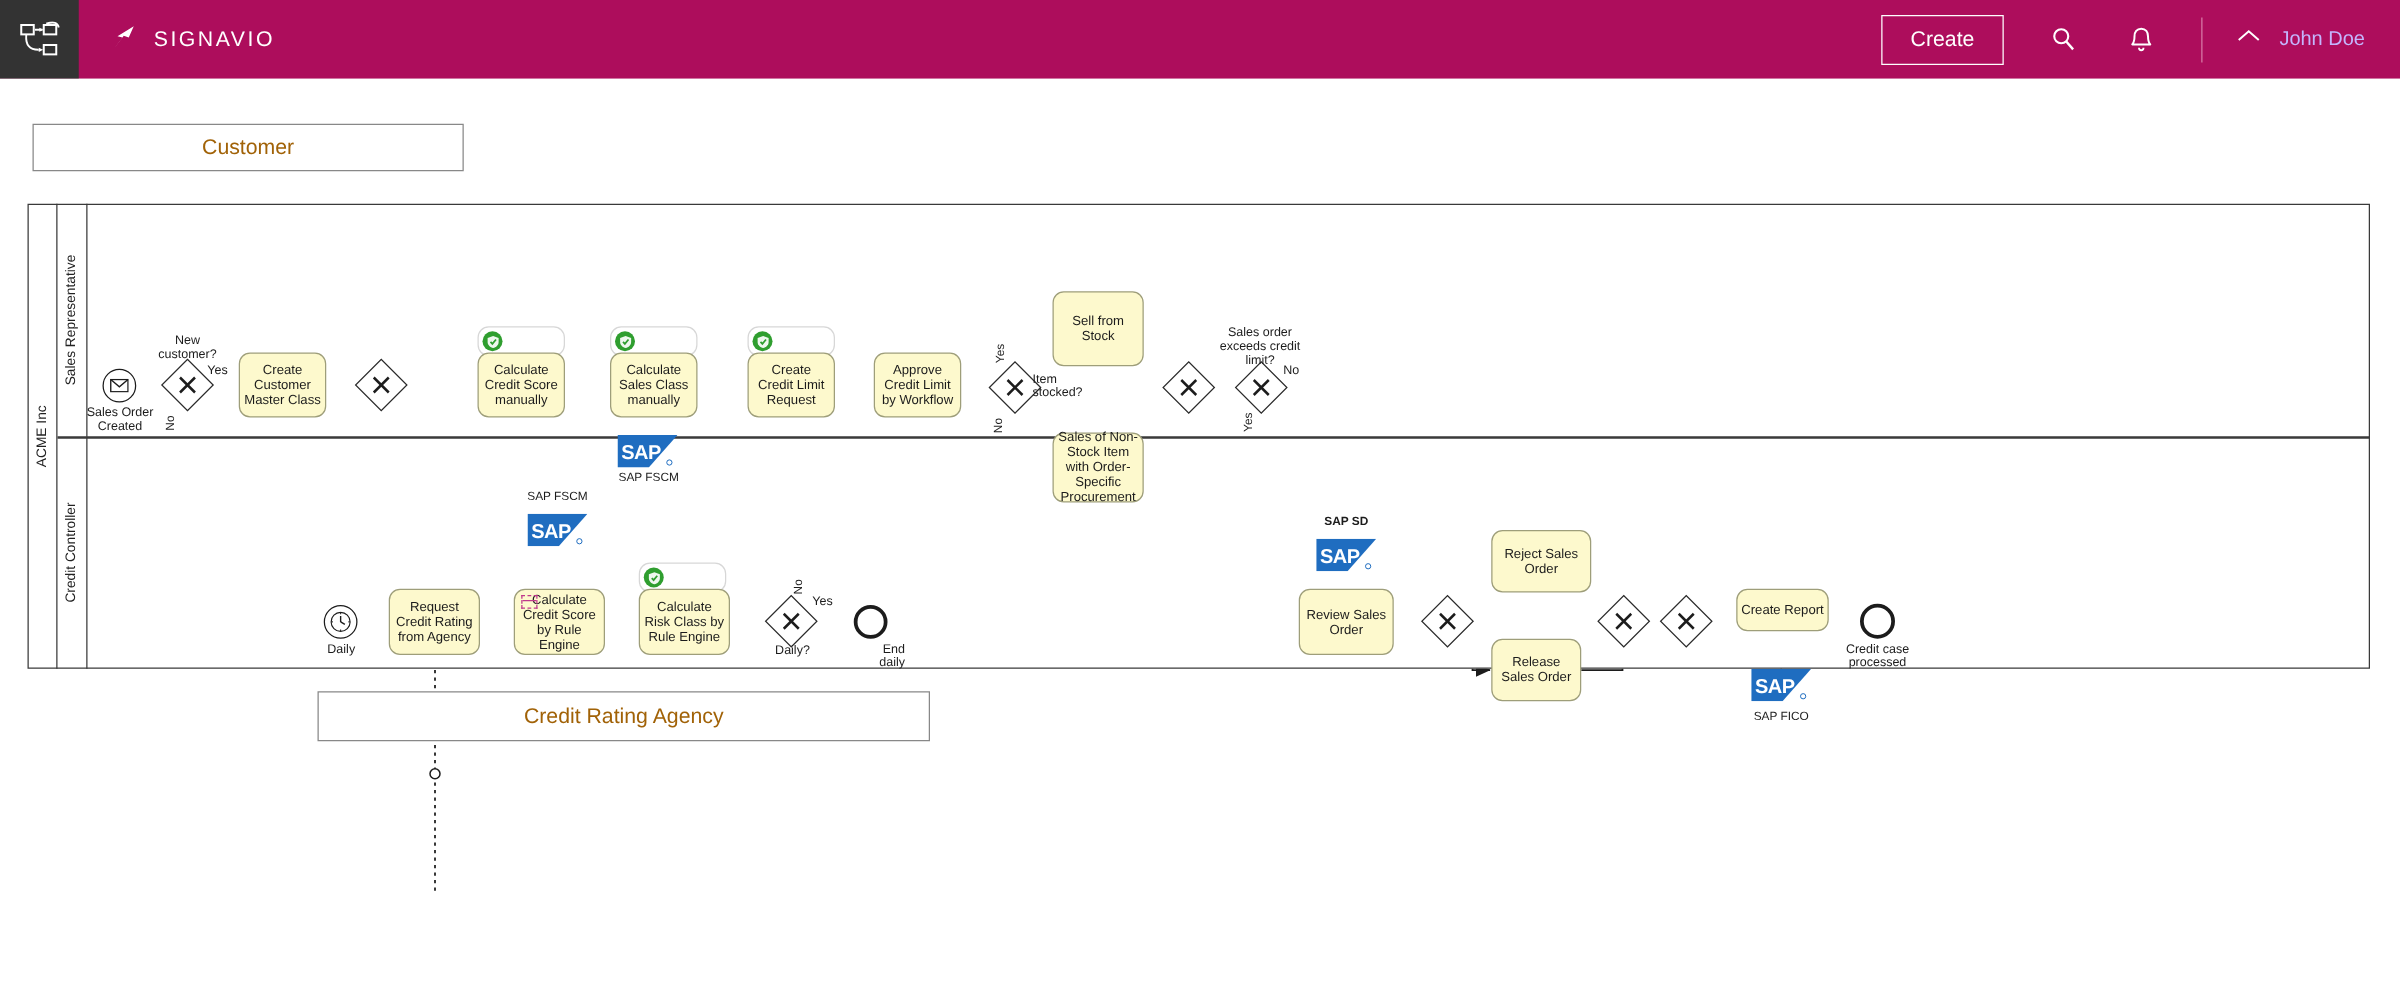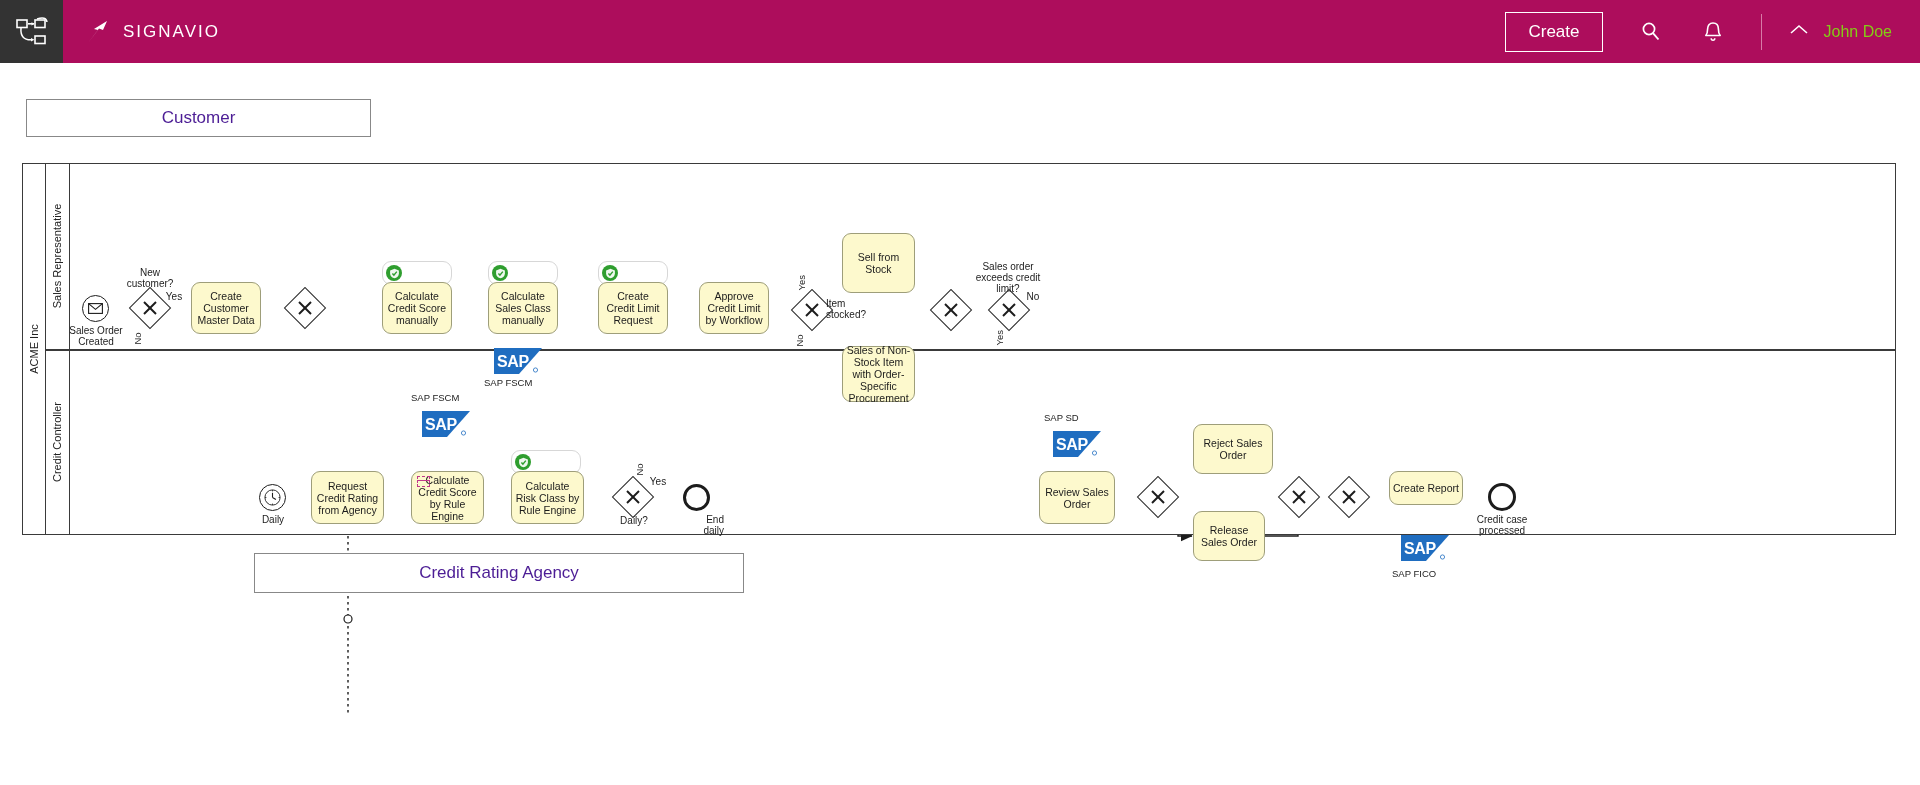--- a/index.html
+++ b/index.html
@@ -9,29 +9,29 @@
   
   #header{position:absolute;left:0;top:0;width:1920px;height:63px;background:#ad0d5c;display:flex;align-items:center;}
   #app-logo-box{width:63px;height:63px;background:#333333;display:flex;align-items:center;justify-content:center;flex:0 0 63px;}
   #brand{display:flex;align-items:center;margin-left:22px;}
   #brand-name{color:#ffffff;font-size:17px;letter-spacing:2.0px;margin-left:12px;font-weight:400;}
   #header-right{margin-left:auto;display:flex;align-items:center;height:63px;padding-right:28px;}
   #create-btn{border:1.6px solid #ffffff;color:#ffffff;font-size:17px;padding:9px 22px;background:transparent;cursor:pointer;font-family:"Liberation Sans",sans-serif;}
   .hdr-icon{margin-left:34px;cursor:pointer;display:flex;align-items:center;justify-content:center;width:28px;height:28px;}
   #hdr-divider{width:1px;height:36px;background:#d77ba6;margin-left:34px;}
   #user-area{display:flex;align-items:center;margin-left:26px;cursor:pointer;}
-  #user-name{color:#84cc16;font-size:16px;margin-left:14px;}
+  #user-name{color:#c4b5fd;font-size:16px;margin-left:14px;}
 
   
   #canvas{position:absolute;left:0;top:63px;width:1920px;height:722px;background:#ffffff;}
 
   
   .pool{position:absolute;box-sizing:border-box;border:1.5px solid #888888;background:#ffffff;}
   .pool-black{border:1.5px solid #3a3a3a;}
-  .pool-title{display:flex;align-items:center;justify-content:center;height:100%;font-size:17px;color:#4c1d95;}
+  .pool-title{display:flex;align-items:center;justify-content:center;height:100%;font-size:17px;color:#a16207;}
   .lane-hdr{position:absolute;box-sizing:border-box;border-right:1.5px solid #3a3a3a;display:flex;align-items:center;justify-content:center;}
   .vtext{transform:rotate(-90deg);white-space:nowrap;font-size:11px;color:#222;}
   .lane-sep{position:absolute;background:#3a3a3a;height:1.5px;}
 
   
   .task{position:absolute;box-sizing:border-box;background:#fdf9cd;border:1.3px solid #9e9e7a;border-radius:9px;
         display:flex;align-items:center;justify-content:center;text-align:center;
         font-size:10.5px;line-height:12px;color:#1c1c1c;padding:3px;cursor:pointer;}
   .badge-shell{position:absolute;box-sizing:border-box;background:#ffffff;border:1.2px solid #d7d7d7;border-radius:9px;}
   .gbadge{position:absolute;width:16px;height:16px;border-radius:50%;background:#2f9e2f;display:flex;align-items:center;justify-content:center;}
@@ -49,21 +49,21 @@
       display:flex;align-items:center;justify-content:center;}
   .ev-start{border:1.4px solid #1c1c1c;}
   .ev-end{border:3px solid #1c1c1c;}
 
   
   .lbl{position:absolute;font-size:10px;color:#1c1c1c;text-align:center;line-height:11px;white-space:pre-line;}
   .lbl-v{position:absolute;font-size:9.5px;color:#1c1c1c;transform:rotate(-90deg);transform-origin:center center;white-space:nowrap;}
 
   
   .sap{position:absolute;cursor:default;}
-  .sap-cap{position:absolute;font-size:9.5px;color:#1c1c1c;white-space:nowrap;}
+  .sap-cap{position:absolute;font-size:9.5px;color:#1c1c1c;text-align:center;white-space:nowrap;}
 
   svg.flow{position:absolute;left:0;top:0;width:1920px;height:722px;pointer-events:none;}
 </style>
 </head>
 <body>
 
 <div id="header">
 
   <div id="app-logo-box">
     <svg width="34" height="30" viewBox="0 0 34 30">
@@ -248,21 +248,21 @@
     <line x1="9" y1="9" x2="21" y2="21" stroke="#1c1c1c" stroke-width="2"></line>
       <line x1="21" y1="9" x2="9" y2="21" stroke="#1c1c1c" stroke-width="2"></line>
   </svg>
   <div class="lbl" style="left:110px;top:204px;width:80px;">New
 customer?</div>
   <div class="lbl" style="left:160px;top:228px;width:28px;">Yes</div>
   <div class="lbl-v" style="left:127px;top:266px;width:20px;">No</div>
 
   <div class="task" style="left:191px;top:219px;width:70px;height:52px;">
     <span>Create Customer
-Master Data</span>
+Master Class</span>
   </div>
 
   <div class="gw" style="left:290px;top:230px;"></div>
   <svg class="gwx" style="left:290px;top:230px;">
     <line x1="9" y1="9" x2="21" y2="21" stroke="#1c1c1c" stroke-width="2"></line>
       <line x1="21" y1="9" x2="9" y2="21" stroke="#1c1c1c" stroke-width="2"></line>
   </svg>
 
   <div class="badge-shell" style="left:382px;top:198px;width:70px;height:24px;"></div>
   <div class="gbadge" style="left:386px;top:202px;">
@@ -414,21 +414,21 @@
   <div class="lbl" style="left:670px;top:451px;width:54px;text-align:right;">End
 daily</div>
 
   <div class="sap" style="left:1053px;top:368px;width:48px;height:26px;">
     <svg width="48" height="26" viewBox="0 0 48 26">
       <polygon points="0,0 48,0 25,26 0,26" fill="#1f6dc0"></polygon>
       <text x="3" y="19" font-family="'Liberation Sans',sans-serif" font-size="16" font-weight="bold" fill="#ffffff" letter-spacing="-0.4">SAP</text>
       <circle cx="41.5" cy="22" r="2.1" fill="none" stroke="#1f6dc0" stroke-width="0.8"></circle>
     </svg>
   </div>
-  <div class="sap-cap" style="left:1044px;top:349px;width:66px;">SAP SD</div>
+  <div class="sap-cap" style="left:1044px;top:349px;width:66px;font-weight:bold;">SAP SD</div>
 
   <div class="task" style="left:1039px;top:408px;width:76px;height:53px;">
     <span>Review Sales
 Order</span>
   </div>
 
   <div class="gw" style="left:1143px;top:419px;"></div>
   <svg class="gwx" style="left:1143px;top:419px;">
     <line x1="9" y1="9" x2="21" y2="21" stroke="#1c1c1c" stroke-width="2"></line>
       <line x1="21" y1="9" x2="9" y2="21" stroke="#1c1c1c" stroke-width="2"></line>

